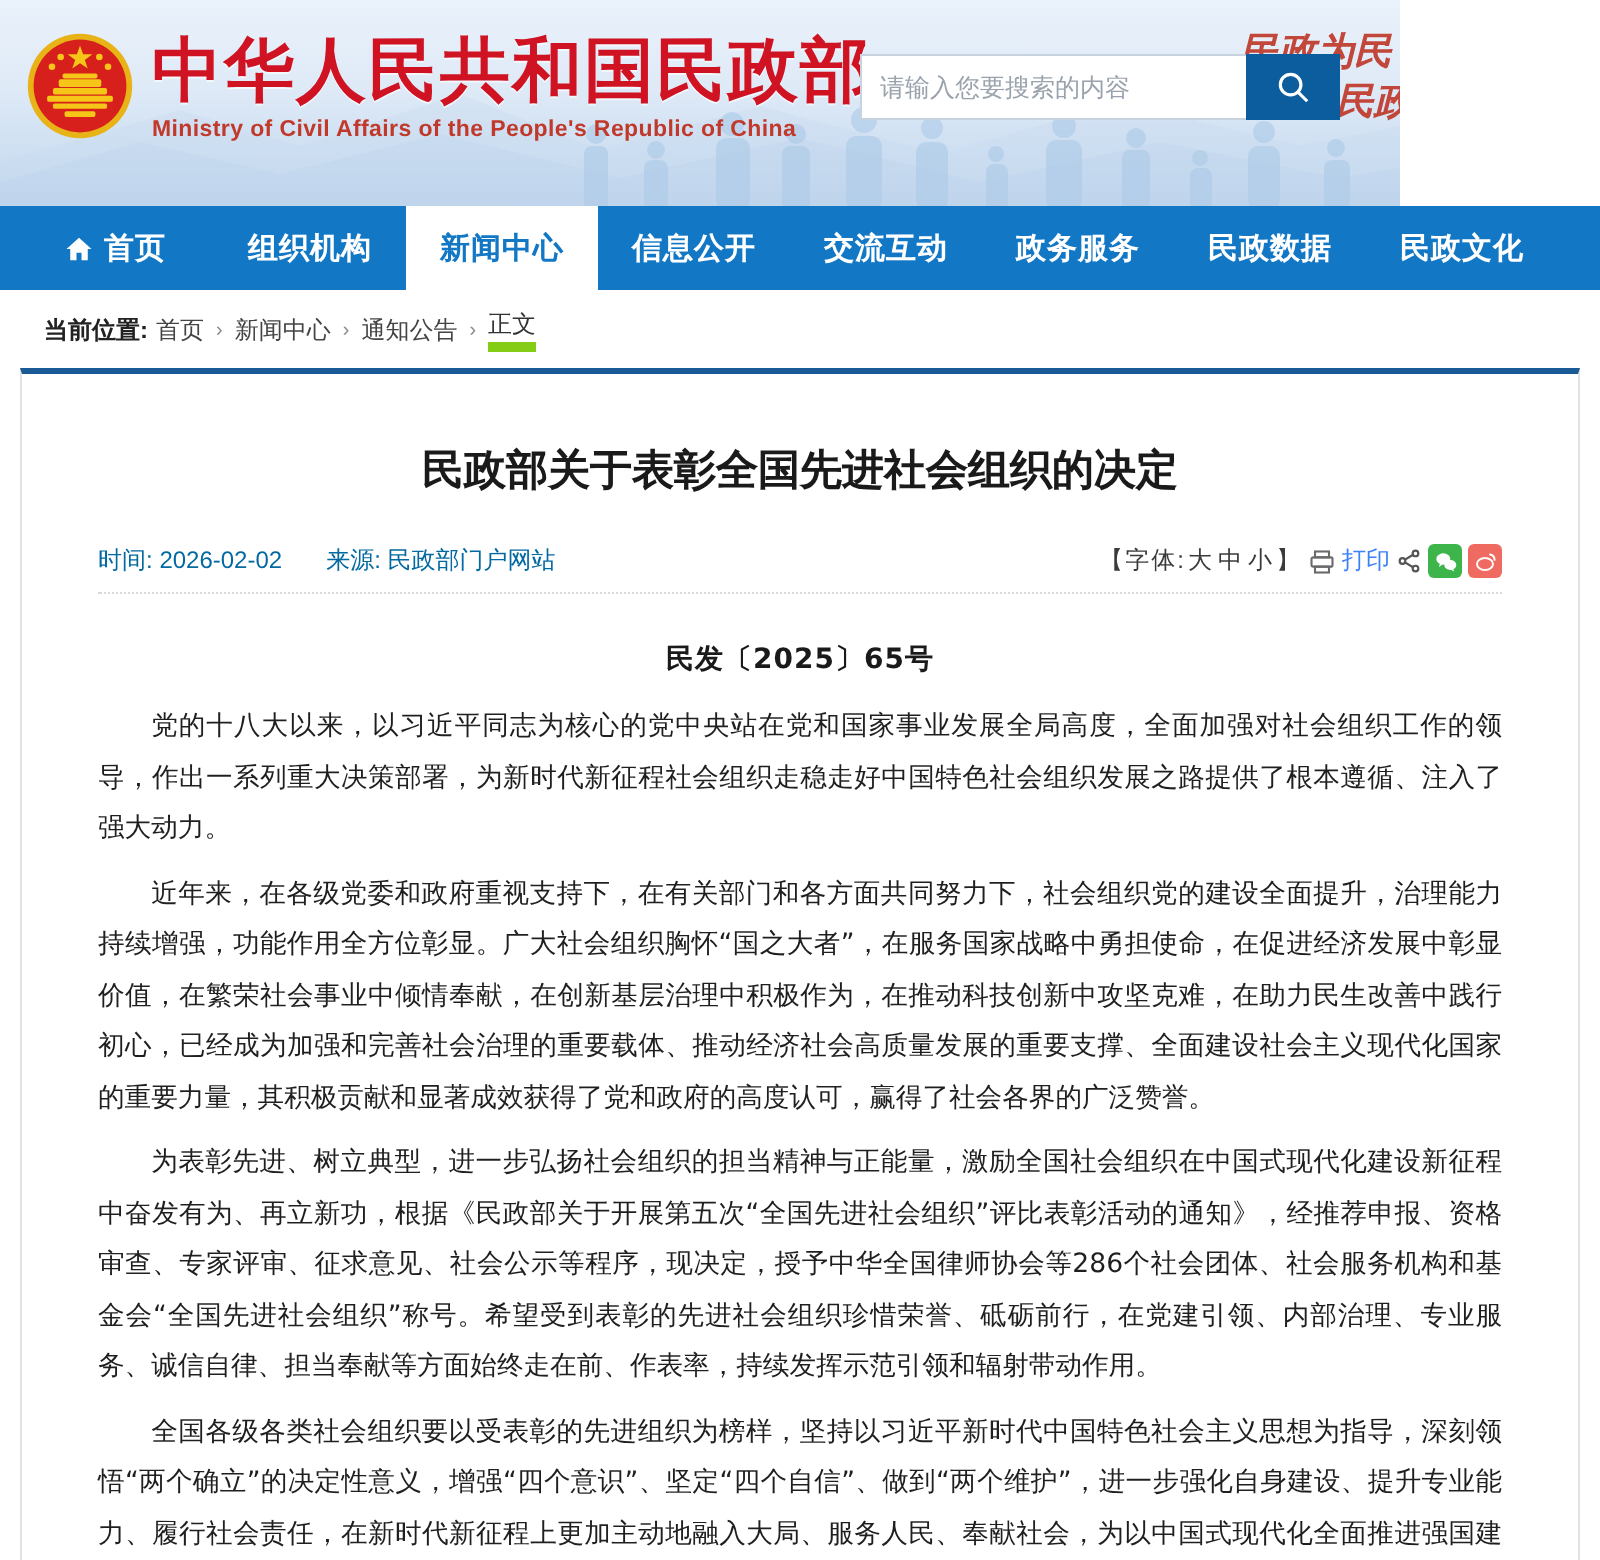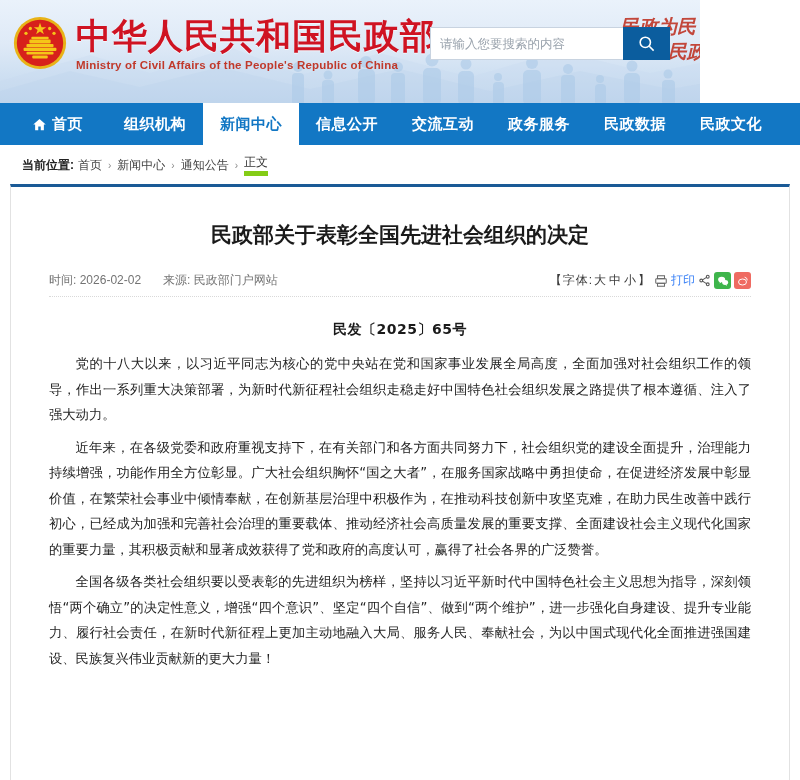--- a/index.html
+++ b/index.html
@@ -180,21 +180,21 @@
 
   .meta-row {
     display: flex;
     align-items: center;
     justify-content: space-between;
     padding: 22px 0 7px;
     border-bottom: 1px dotted #d9d9d9;
   }
   .meta-left {
     font-size: 12px;
-    color: #737373;
+    color: #0369a1;
     display: flex;
     gap: 22px;
     white-space: nowrap;
   }
   .meta-right {
     display: flex;
     align-items: center;
     gap: 3px;
     font-size: 12px;
     color: #3a3a3a;
@@ -407,16 +407,17 @@
         </svg>
       </span>
     </div>
   </div>
 
   <div class="docno">民发〔2025〕65号</div>
 
   <div class="body-text">
     <p>党的十八大以来，以习近平同志为核心的党中央站在党和国家事业发展全局高度，全面加强对社会组织工作的领导，作出一系列重大决策部署，为新时代新征程社会组织走稳走好中国特色社会组织发展之路提供了根本遵循、注入了强大动力。</p>
     <p>近年来，在各级党委和政府重视支持下，在有关部门和各方面共同努力下，社会组织党的建设全面提升，治理能力持续增强，功能作用全方位彰显。广大社会组织胸怀“国之大者”，在服务国家战略中勇担使命，在促进经济发展中彰显价值，在繁荣社会事业中倾情奉献，在创新基层治理中积极作为，在推动科技创新中攻坚克难，在助力民生改善中践行初心，已经成为加强和完善社会治理的重要载体、推动经济社会高质量发展的重要支撑、全面建设社会主义现代化国家的重要力量，其积极贡献和显著成效获得了党和政府的高度认可，赢得了社会各界的广泛赞誉。</p>
+    <p>为表彰先进、树立典型，进一步弘扬社会组织的担当精神与正能量，激励全国社会组织在中国式现代化建设新征程中奋发有为、再立新功，根据《民政部关于开展第五次“全国先进社会组织”评比表彰活动的通知》，经推荐申报、资格审查、专家评审、征求意见、社会公示等程序，现决定，授予中华全国律师协会等286个社会团体、社会服务机构和基金会“全国先进社会组织”称号。希望受到表彰的先进社会组织珍惜荣誉、砥砺前行，在党建引领、内部治理、专业服务、诚信自律、担当奉献等方面始终走在前、作表率，持续发挥示范引领和辐射带动作用。</p>
     <p>全国各级各类社会组织要以受表彰的先进组织为榜样，坚持以习近平新时代中国特色社会主义思想为指导，深刻领悟“两个确立”的决定性意义，增强“四个意识”、坚定“四个自信”、做到“两个维护”，进一步强化自身建设、提升专业能力、履行社会责任，在新时代新征程上更加主动地融入大局、服务人民、奉献社会，为以中国式现代化全面推进强国建设、民族复兴伟业贡献新的更大力量！</p>
   </div>
 
 </div>
 
 </body></html>

